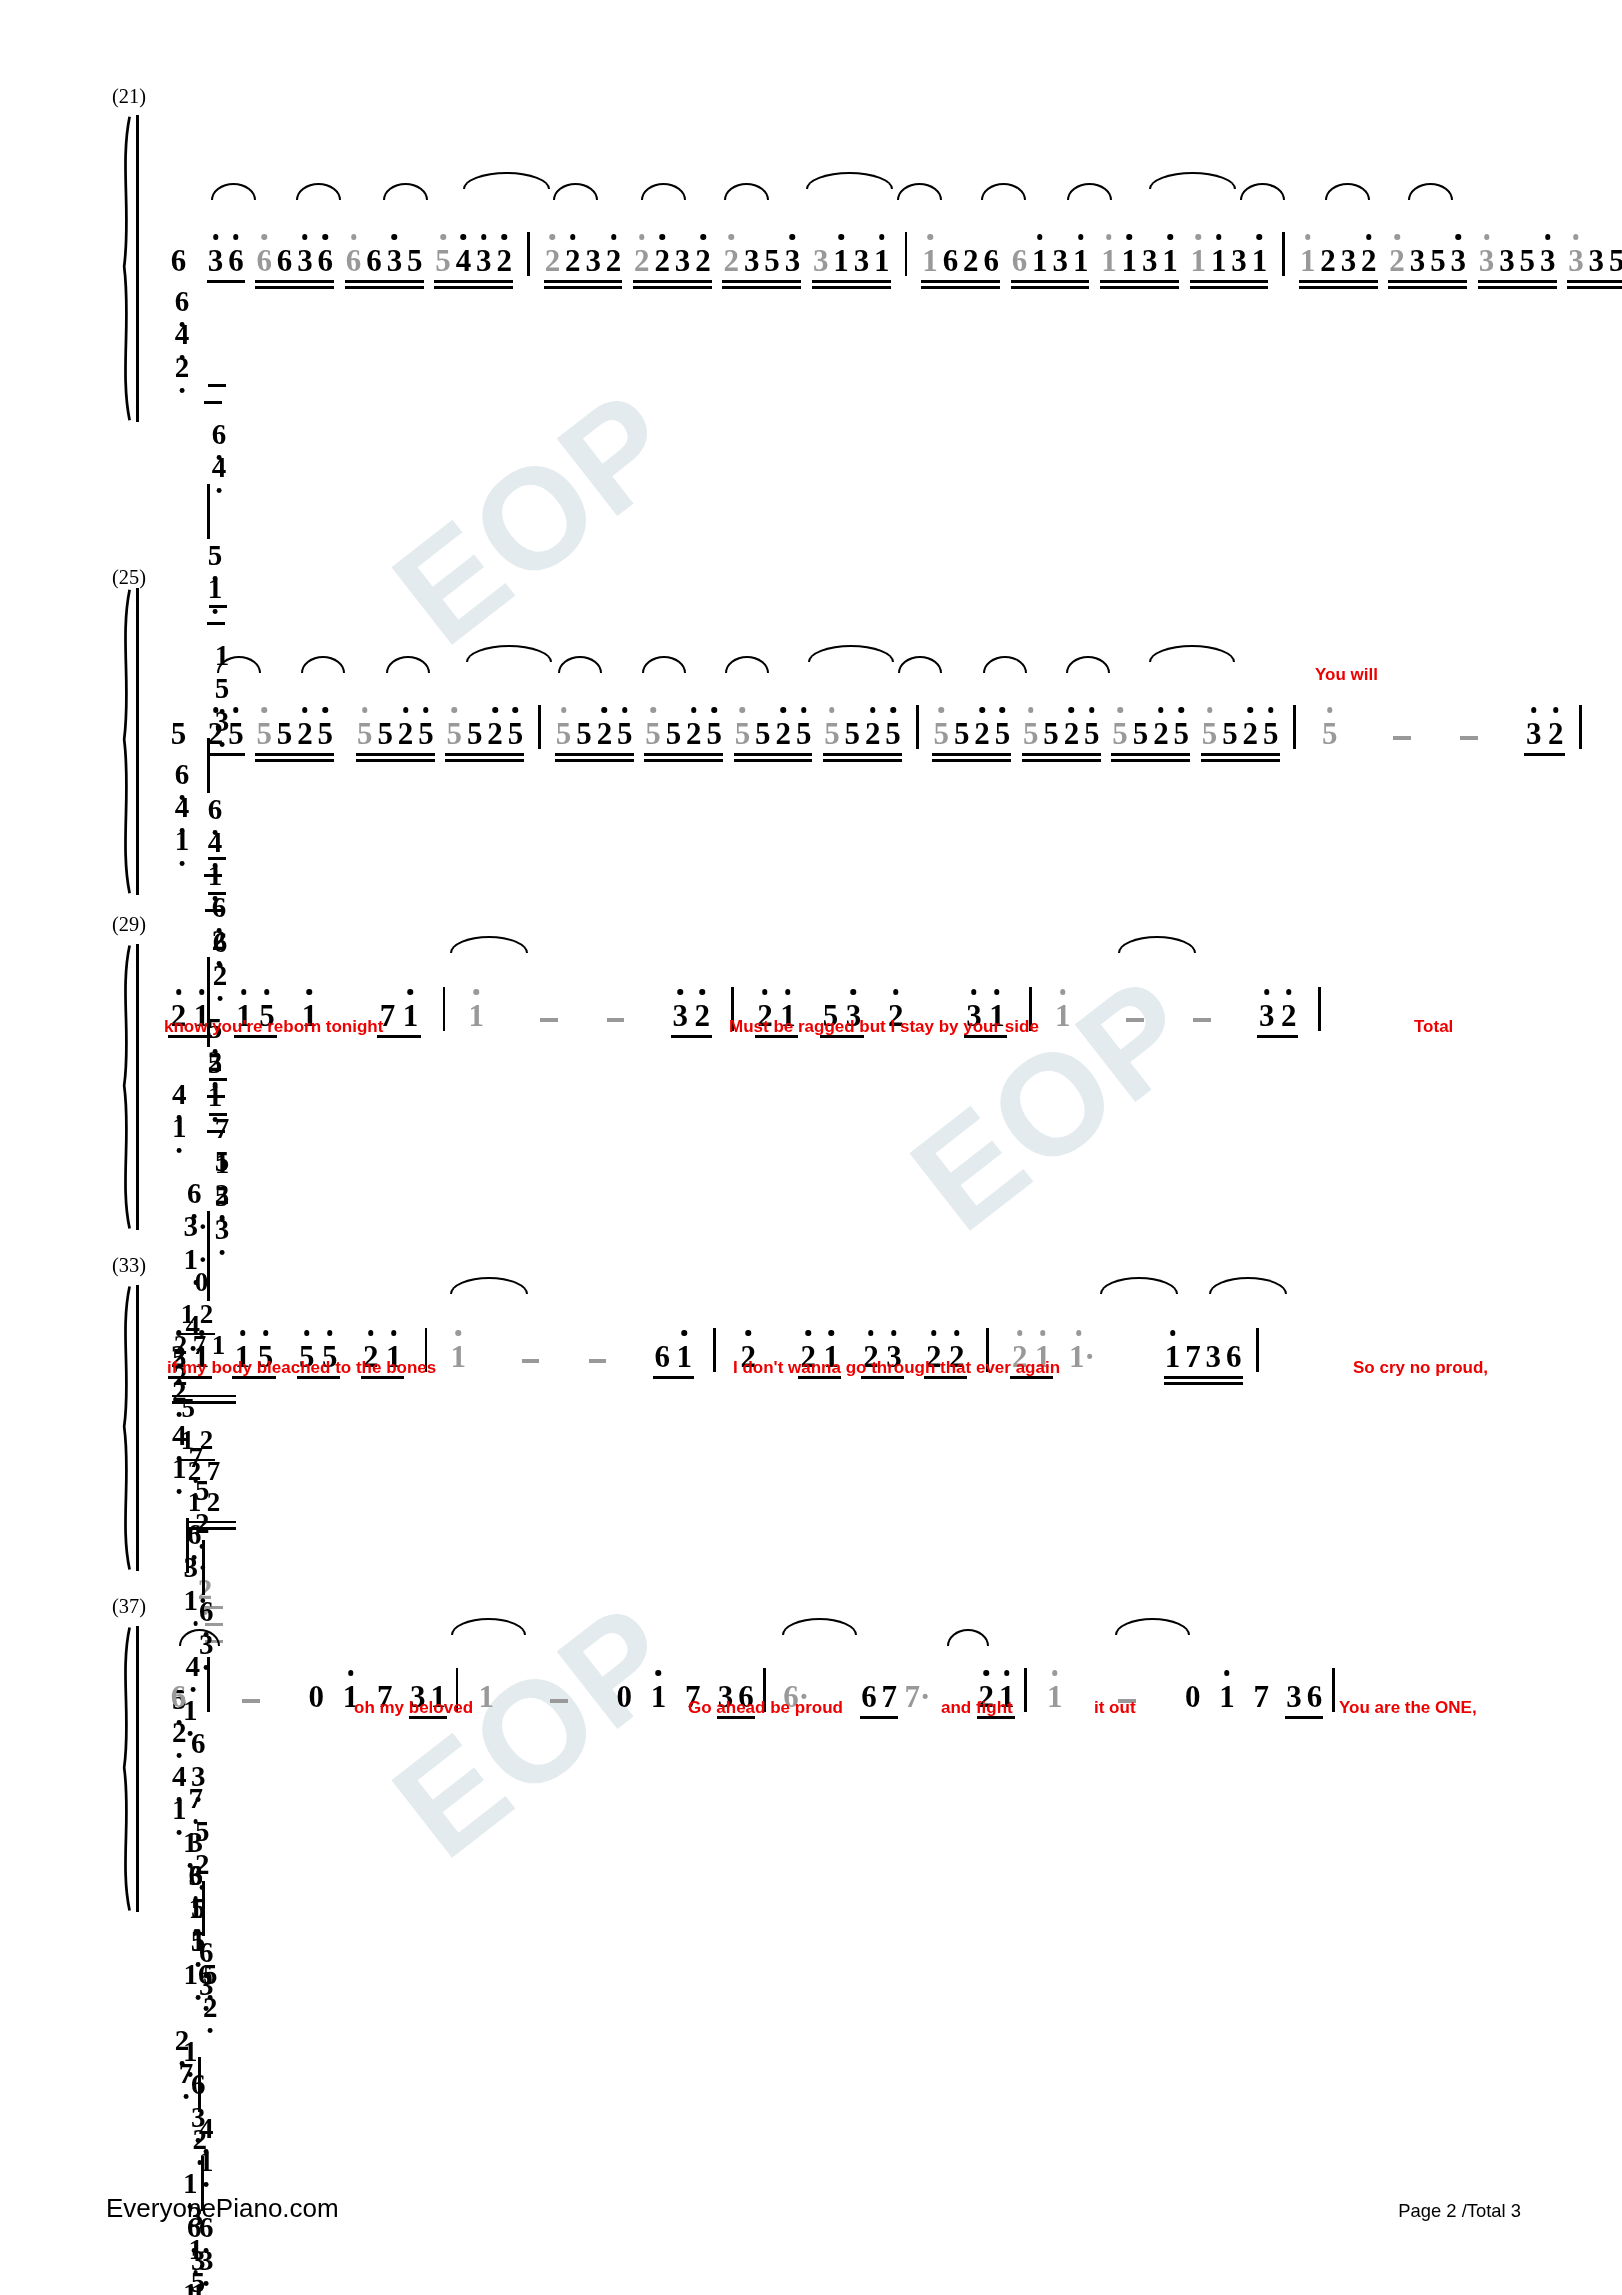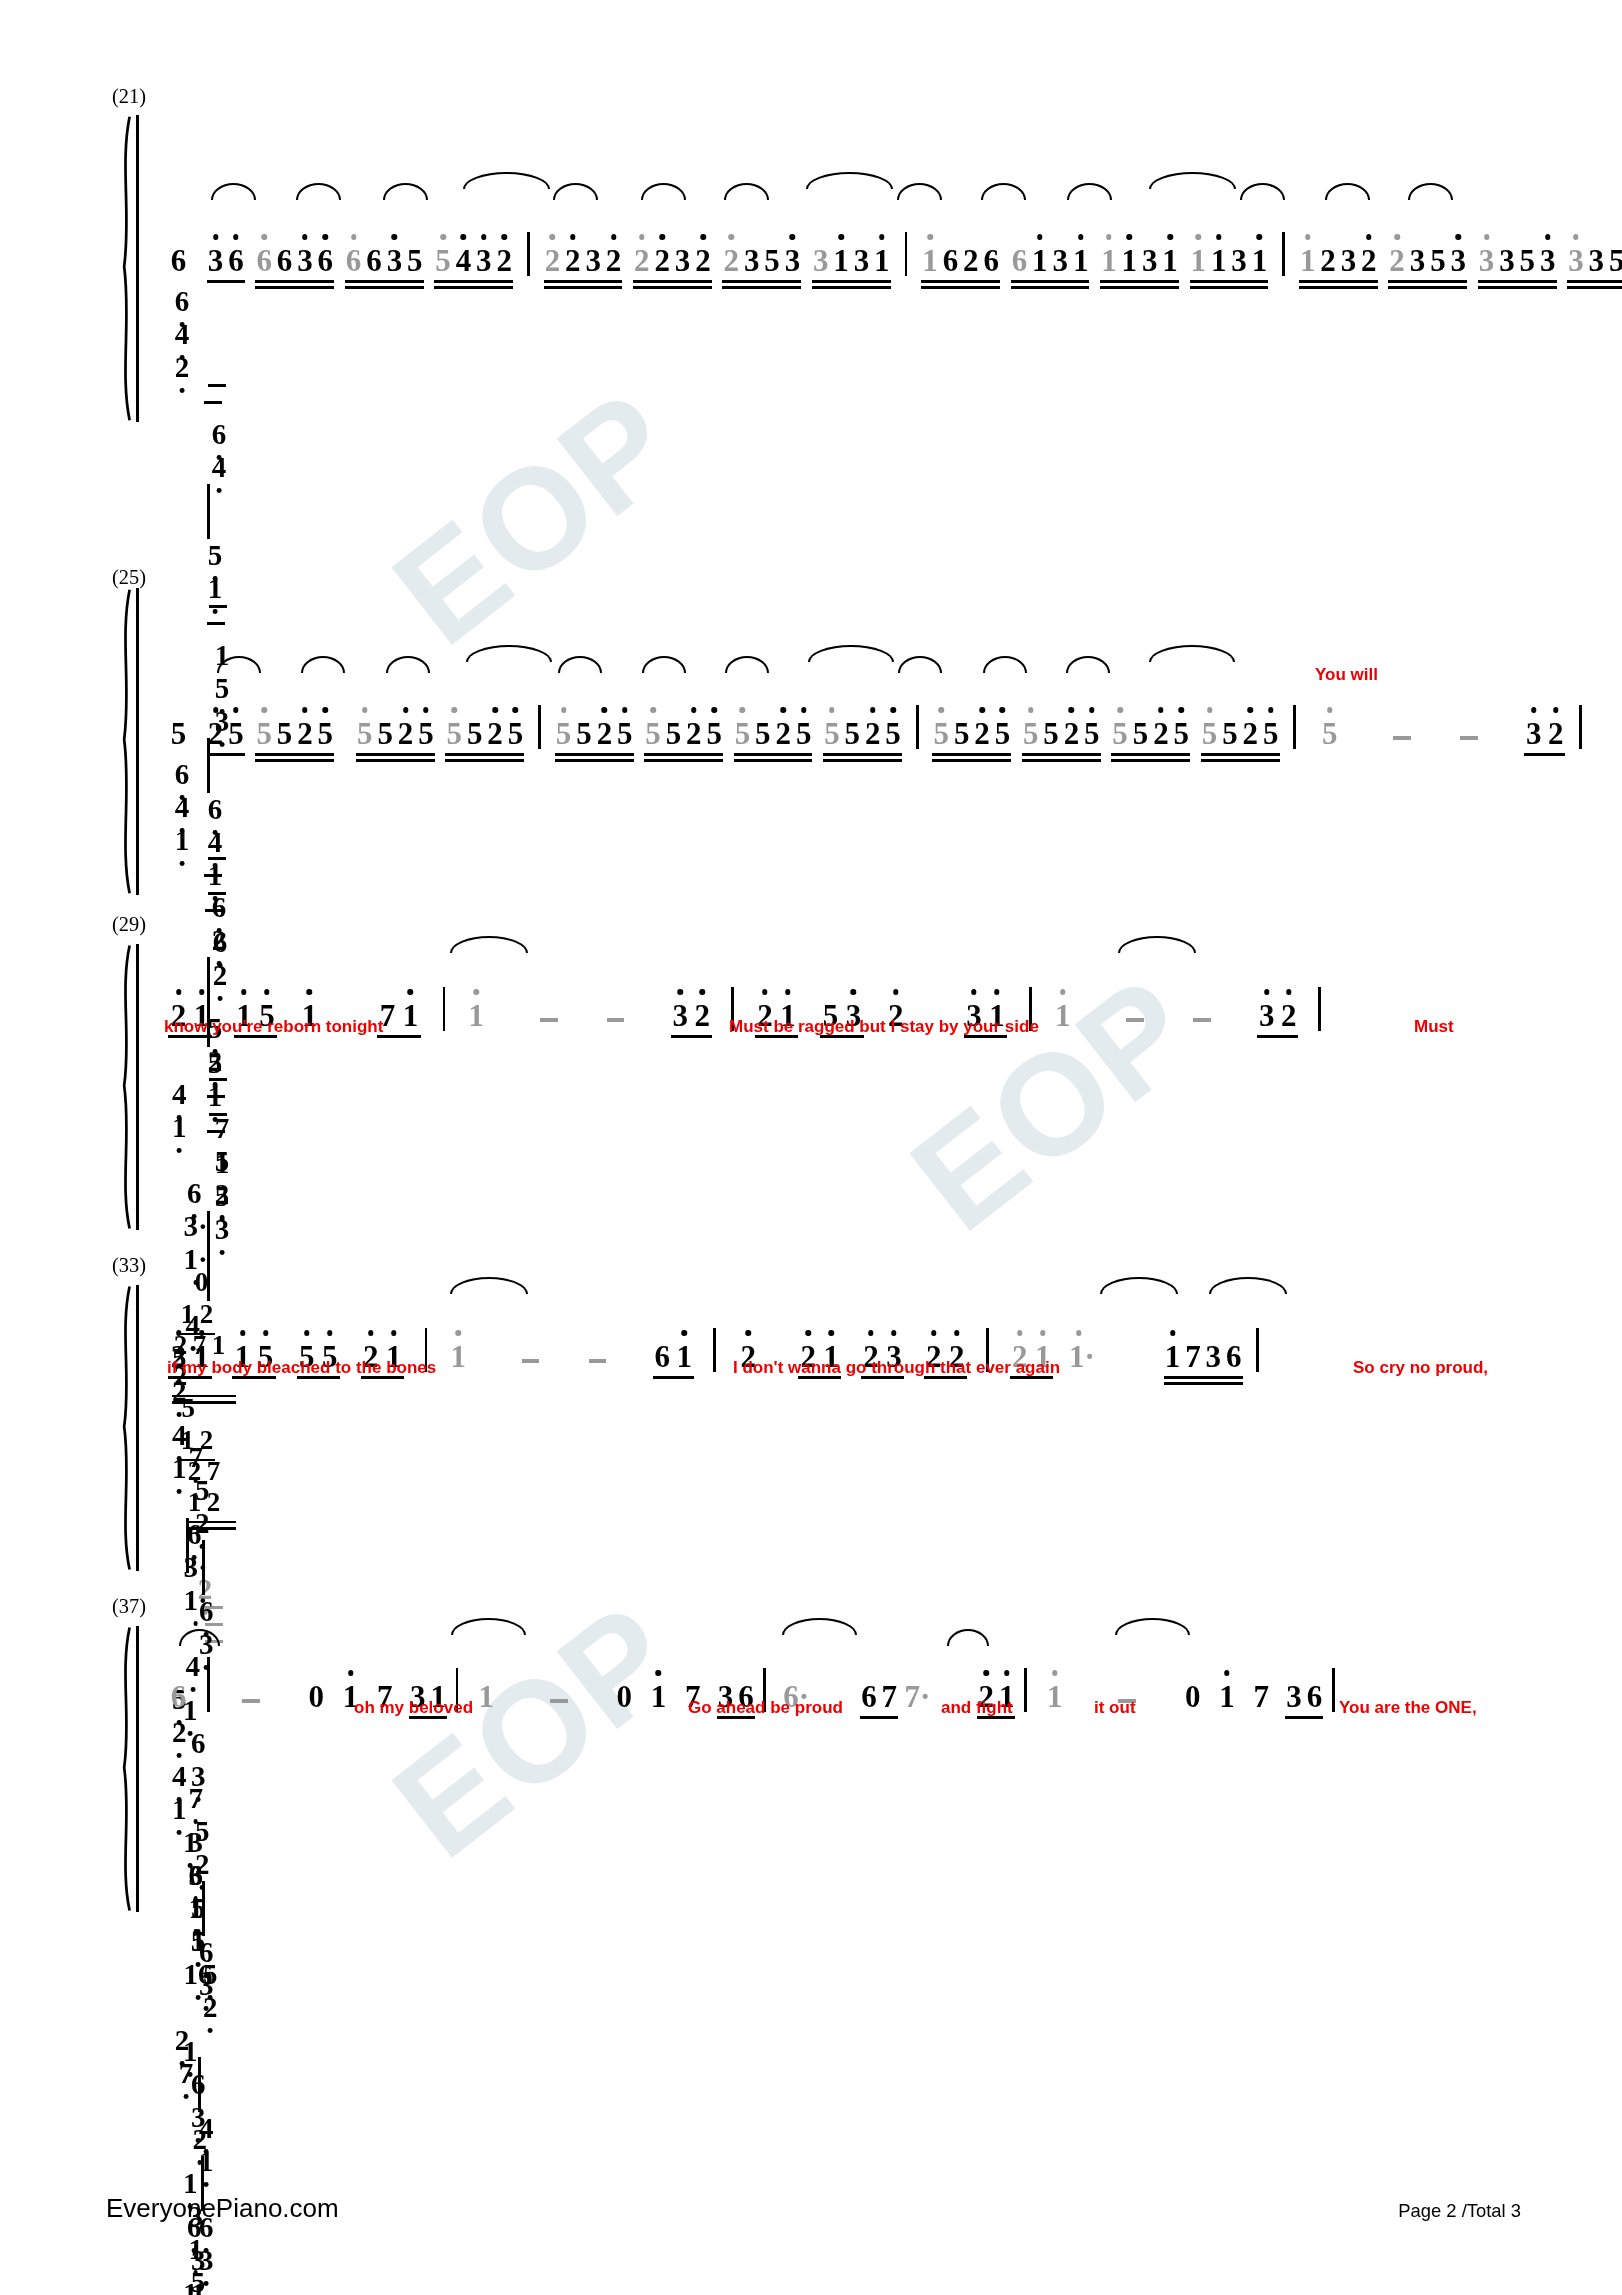--- a/index.html
+++ b/index.html
@@ -378,21 +378,21 @@
         <span class="n" style="width:22px;">3<i class="dot-up"></i></span><span class="n" style="width:22px;">2<i class="dot-up"></i></span>
       </span>
       <span class="bl" style="margin-left:15px;"></span>
     </div>
 
     <div class="slur" style="left:450px;top:936px;width:74px;"></div>
     <div class="slur" style="left:1118px;top:936px;width:74px;"></div>
 
     <div class="lyric" style="left:164px;top:1017px;">know you're reborn tonight</div>
     <div class="lyric" style="left:729px;top:1017px;">Must be ragged but I stay by your side</div>
-    <div class="lyric" style="left:1414px;top:1017px;">Must</div>
+    <div class="lyric" style="left:1414px;top:1017px;">Total</div>
 
     <div class="bass" style="left:167px;top:1078px;">
       <span class="bcol" style="width:24.5px;"><span class="bn">4<i class="ld"></i></span><span class="bn">1<i class="ld"></i></span></span>
       <span class="bcol" style="width:24.5px;margin-left:15px;"><span class="bn">&nbsp;</span><span class="bn">6<i class="ld"></i></span></span>
       <span class="bcol" style="width:27px;margin-left:15px;"><span class="bn">3·</span><span class="bn">1·<i class="ld"></i></span></span>
       <span class="bcol" style="width:24.5px;margin-left:13.6px;"><span class="bn">&nbsp;</span><span class="bn">4<i class="ld"></i></span></span>
       <span class="bcol" style="width:24.5px;"><span class="bn">5<i class="ld"></i></span><span class="bn">2<i class="ld"></i></span></span>
       <span class="bcol" style="width:24.5px;margin-left:16.4px;"><span class="bn">&nbsp;</span><span class="bn">7<i class="ld"></i></span></span>
       <span class="bcol" style="width:24.5px;margin-left:23px;"><span class="bn">5</span><span class="bn">2<i class="ld"></i></span></span>
       <span class="bbl" style="margin-left:35px;"></span>

